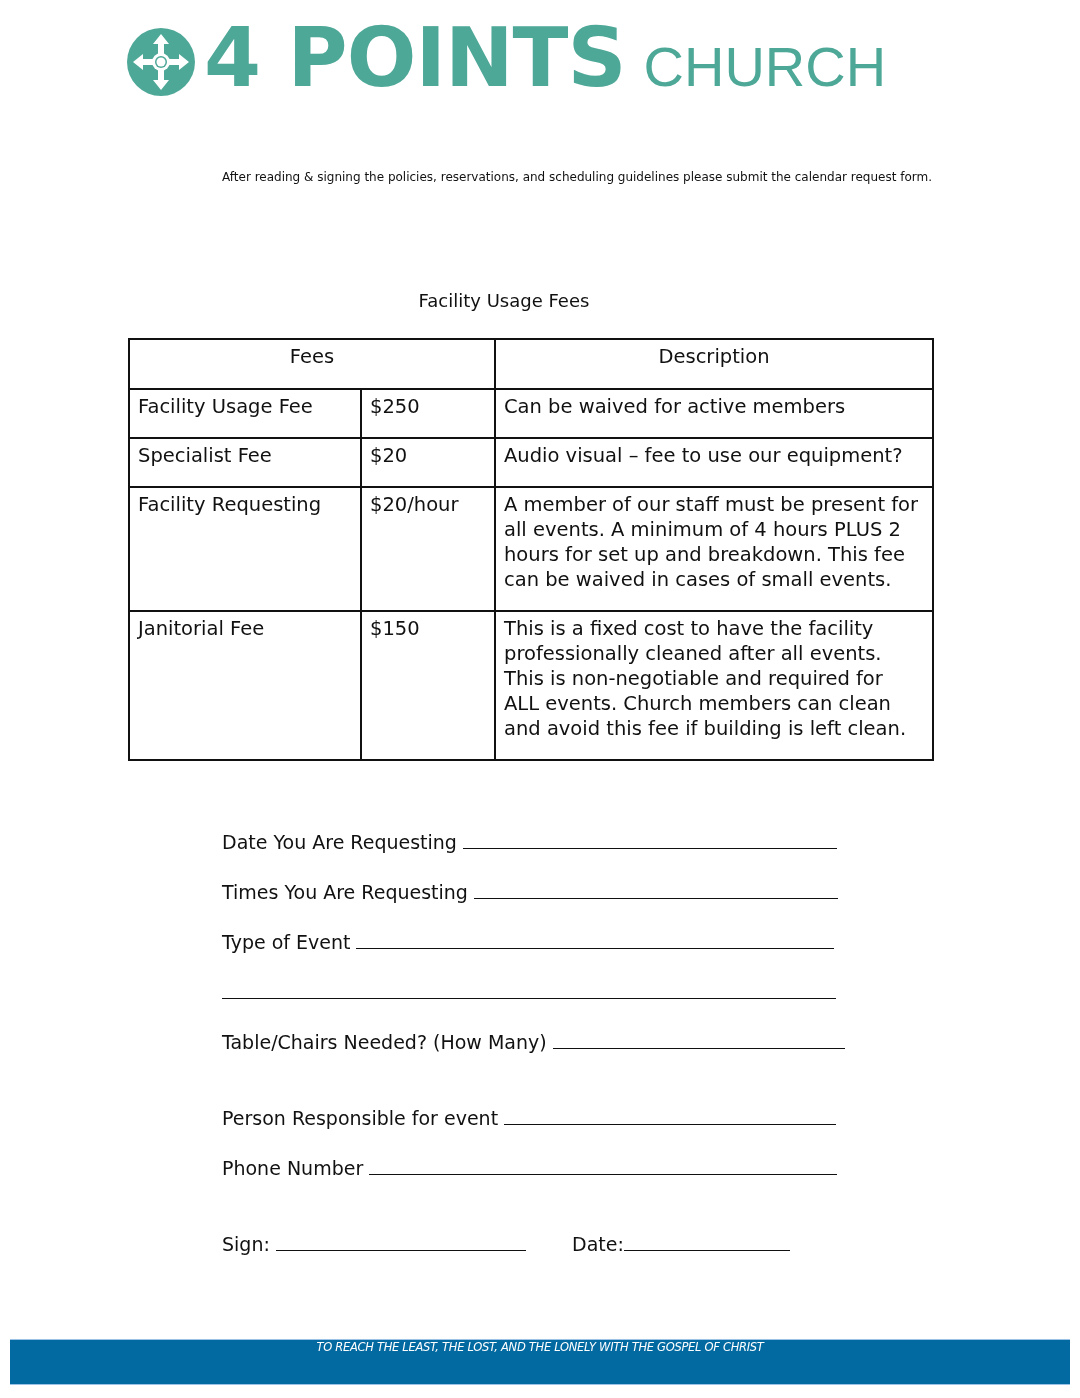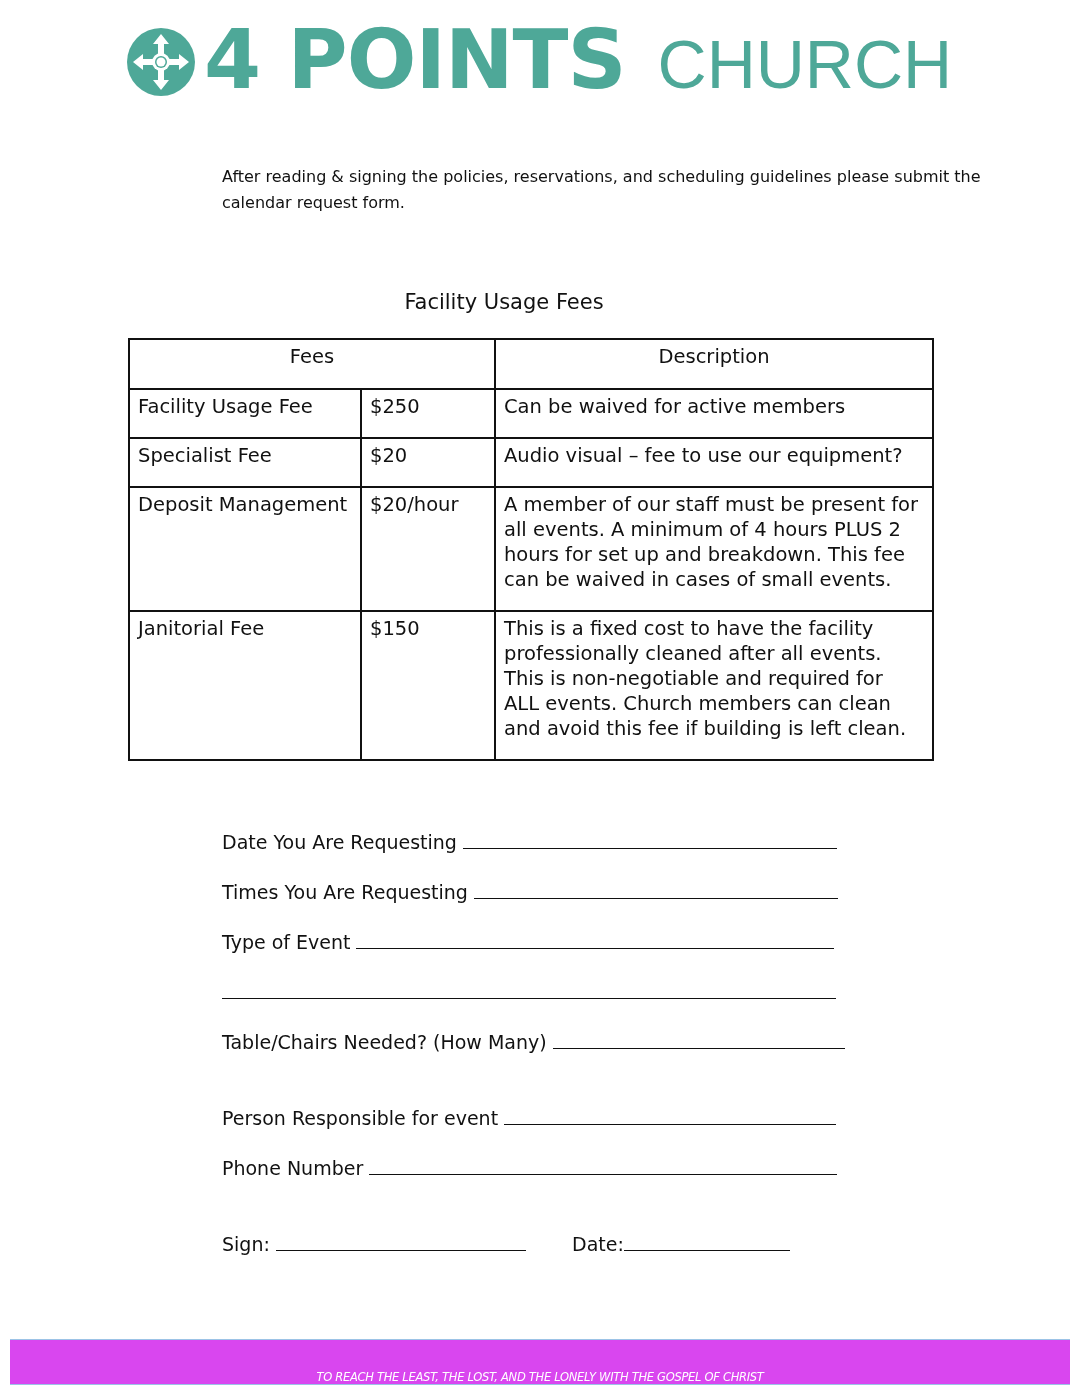--- a/index.html
+++ b/index.html
@@ -3,36 +3,36 @@
 <meta charset="utf-8">
 <style>
   html, body { margin:0; padding:0; background:#ffffff; }
   body { width:1080px; height:1398px; position:relative; overflow:hidden;
          font-family:"DejaVu Sans", sans-serif; color:#111; }
   .logo { position:absolute; left:126px; top:26px; height:72px; display:flex; align-items:center; }
   .logo-mark { width:70px; height:70px; }
   .logo-text { font-family:"DejaVu Sans", sans-serif; color:#4ea898; font-size:82px; line-height:72px;
                letter-spacing:-1px; white-space:nowrap; margin-left:8px; }
   .logo-bold { font-weight:bold; }
-  .logo-light { font-weight:normal; font-family:"Liberation Sans", sans-serif; margin-left:32px; letter-spacing:0; font-size:68px; }
-  .intro { position:absolute; left:222px; top:164px; width:760px; font-size:16px; line-height:26px; }
-  .table-title { position:absolute; left:0; width:1008px; top:290px; text-align:center; font-size:21px; }
+  .logo-light { font-weight:normal; font-family:"Liberation Sans", sans-serif; margin-left:18px; letter-spacing:0; font-size:56px; }
+  .intro { position:absolute; left:222px; top:164px; width:760px; font-size:12px; line-height:26px; }
+  .table-title { position:absolute; left:0; width:1008px; top:290px; text-align:center; font-size:18px; }
   table.fees { position:absolute; left:128px; top:338px; width:806px; border-collapse:collapse; font-size:19.5px; line-height:25px; }
   table.fees td, table.fees th { border:2px solid #111; vertical-align:top; padding:4px 8px 8px 8px; font-weight:normal; text-align:left; }
   table.fees th { text-align:center; height:36px;margin-left:28px; }
   table.fees td.name { width:214px; }
   table.fees td.amt { width:116px; }
   table.fees tr.r-single td { height:35px; }
   table.fees tr.r-mgmt td { height:110px; }
   table.fees tr.r-jan td { height:135px; }
   .form-line { position:absolute; left:222px; font-size:19px; white-space:nowrap; }
   .blank { display:inline-block; border-bottom:1.5px solid #111; height:18px; vertical-align:baseline; margin-left:6px; }
-  .footer { position:absolute; left:10px; top:1339px; width:1060px; height:44px; background:#d946ef;
+  .footer { position:absolute; left:10px; top:1339px; width:1060px; height:44px; background:#0369a1;
             border-top:1px solid #9cc3e6; border-bottom:1px solid #9cc3e6;
-            display:flex; align-items:flex-end; justify-content:center; }
+            display:flex; align-items:flex-start; justify-content:center; }
   .footer span { color:#fff; font-style:italic; font-size:11.5px; letter-spacing:-0.3px; font-family:"DejaVu Sans", sans-serif; }
 </style>
 </head>
 <body>
 
 <div class="logo">
   <svg class="logo-mark" viewBox="0 0 70 70">
     <circle cx="35" cy="35" r="34" fill="#4ea898"></circle>
     <g fill="#fff">
       <polygon points="35,7 43,17 38,17 38,27 32,27 32,17 27,17"></polygon>
@@ -61,21 +61,21 @@
     <td class="name">Facility Usage Fee</td>
     <td class="amt">$250</td>
     <td>Can be waived for active members</td>
   </tr>
   <tr class="r-single">
     <td class="name">Specialist Fee</td>
     <td class="amt">$20</td>
     <td>Audio visual – fee to use our equipment?</td>
   </tr>
   <tr class="r-mgmt">
-    <td class="name">Deposit Management</td>
+    <td class="name">Facility Requesting</td>
     <td class="amt">$20/hour</td>
     <td>A member of our staff must be present for all events. A minimum of 4 hours PLUS 2 hours for set up and breakdown.  This fee can be waived in cases of small events.</td>
   </tr>
   <tr class="r-jan">
     <td class="name">Janitorial Fee</td>
     <td class="amt">$150</td>
     <td>This is a fixed cost to have the facility professionally cleaned after all events. This is non-negotiable and required for ALL events. Church members can clean and avoid this fee if building is left clean.</td>
   </tr>
 </tbody>
   </table>

